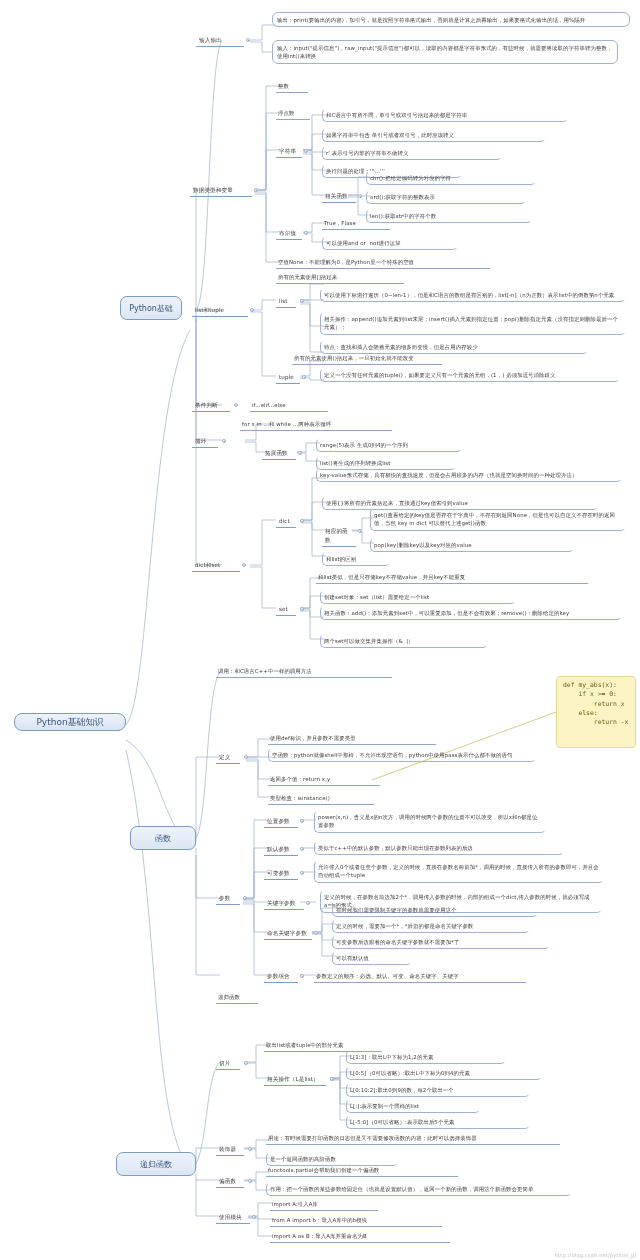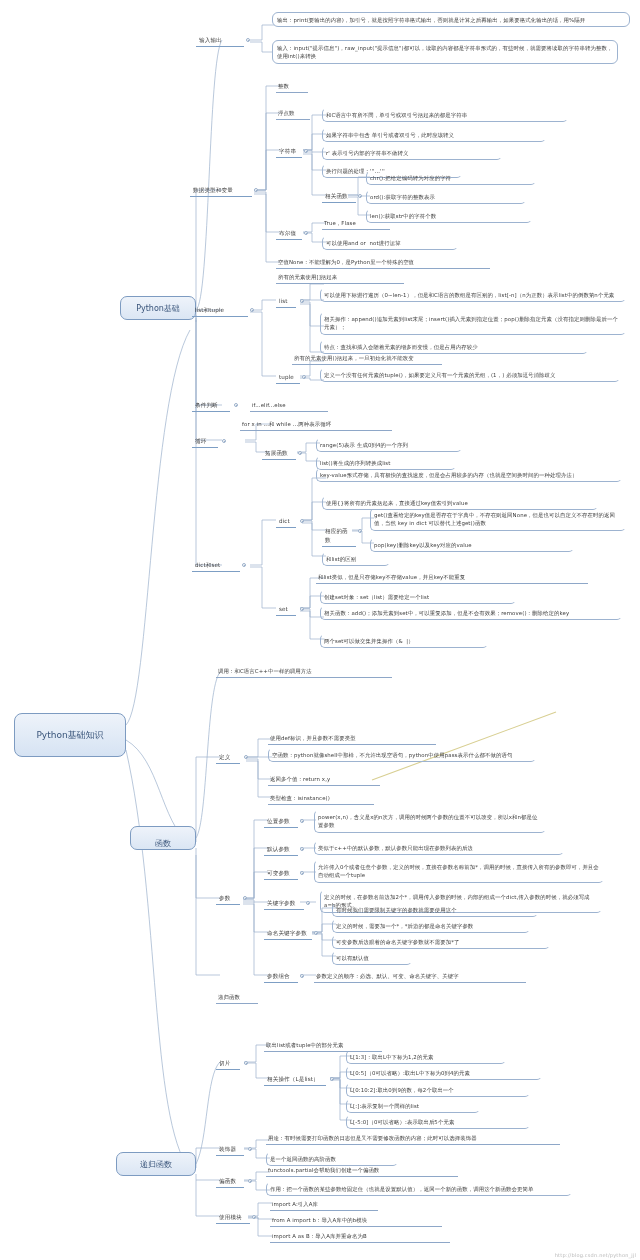--- a/index.html
+++ b/index.html
@@ -235,34 +235,39 @@
       <path d="M244 1181 L 256 1181 L 256 1190 L 270 1190"></path>
 
       <path d="M248 1216 L 258 1216 L 258 1203 L 272 1203"></path>
       <path d="M248 1217 L 258 1217 L 258 1219 L 272 1219"></path>
       <path d="M248 1218 L 258 1218 L 258 1236 L 272 1236"></path>
     </g>
 
     <path d="M372 780 L 556 712" fill="none" stroke="#d8cf92" stroke-width="1.1"></path>
   </svg>
 
-  <div class="capsule root" style="left:14px;top:713px;width:112px;height:44px;">
+  <div class="capsule root" style="left:14px;top:713px;width:112px;height:18px;">
     <span>Python基础知识</span>
   </div>
 
-  <div class="capsule" style="left:120px;top:296px;width:76px;height:24px;">
+  <div class="capsule" style="left:120px;top:296px;width:62px;height:24px;">
     <span>Python基础</span>
   </div>
-  <div class="capsule" style="left:130px;top:826px;width:66px;height:24px;align-items:flex-end;">
+  <div class="capsule" style="left:130px;top:826px;width:66px;height:24px;">
     <span>函数</span>
   </div>
   <div class="capsule" style="left:116px;top:1152px;width:80px;height:24px;">
     <span>递归函数</span>
   </div>
 
+  <div class="codenote" style="left:556px;top:676px;width:80px;height:72px;">def my_abs(x):
+    if x &gt;= 0:
+        return x
+    else:
+        return -x</div>
 
   <div class="node label" style="left:196px;top:35px;width:48px;">输入输出</div>
   <div class="knob" style="left:246px;top:38px;"></div>
   <div class="node callout-box" style="left:272px;top:12px;width:358px;">输出：print(要输出的内容)，加引号，就是按照字符串格式输出，否则就是计算之后再输出，如果要格式化输出的话，用%隔开</div>
   <div class="node callout-box" style="left:272px;top:40px;width:346px;">输入：input("提示信息")，raw_input("提示信息")都可以，读取的内容都是字符串形式的，有些时候，就需要将读取的字符串转为整数，使用int()来转换</div>
 
   <div class="node label" style="left:190px;top:185px;width:62px;">数据类型和变量</div>
   <div class="knob" style="left:254px;top:188px;"></div>
 
   <div class="node leaf" style="left:276px;top:81px;width:32px;">整数</div>

